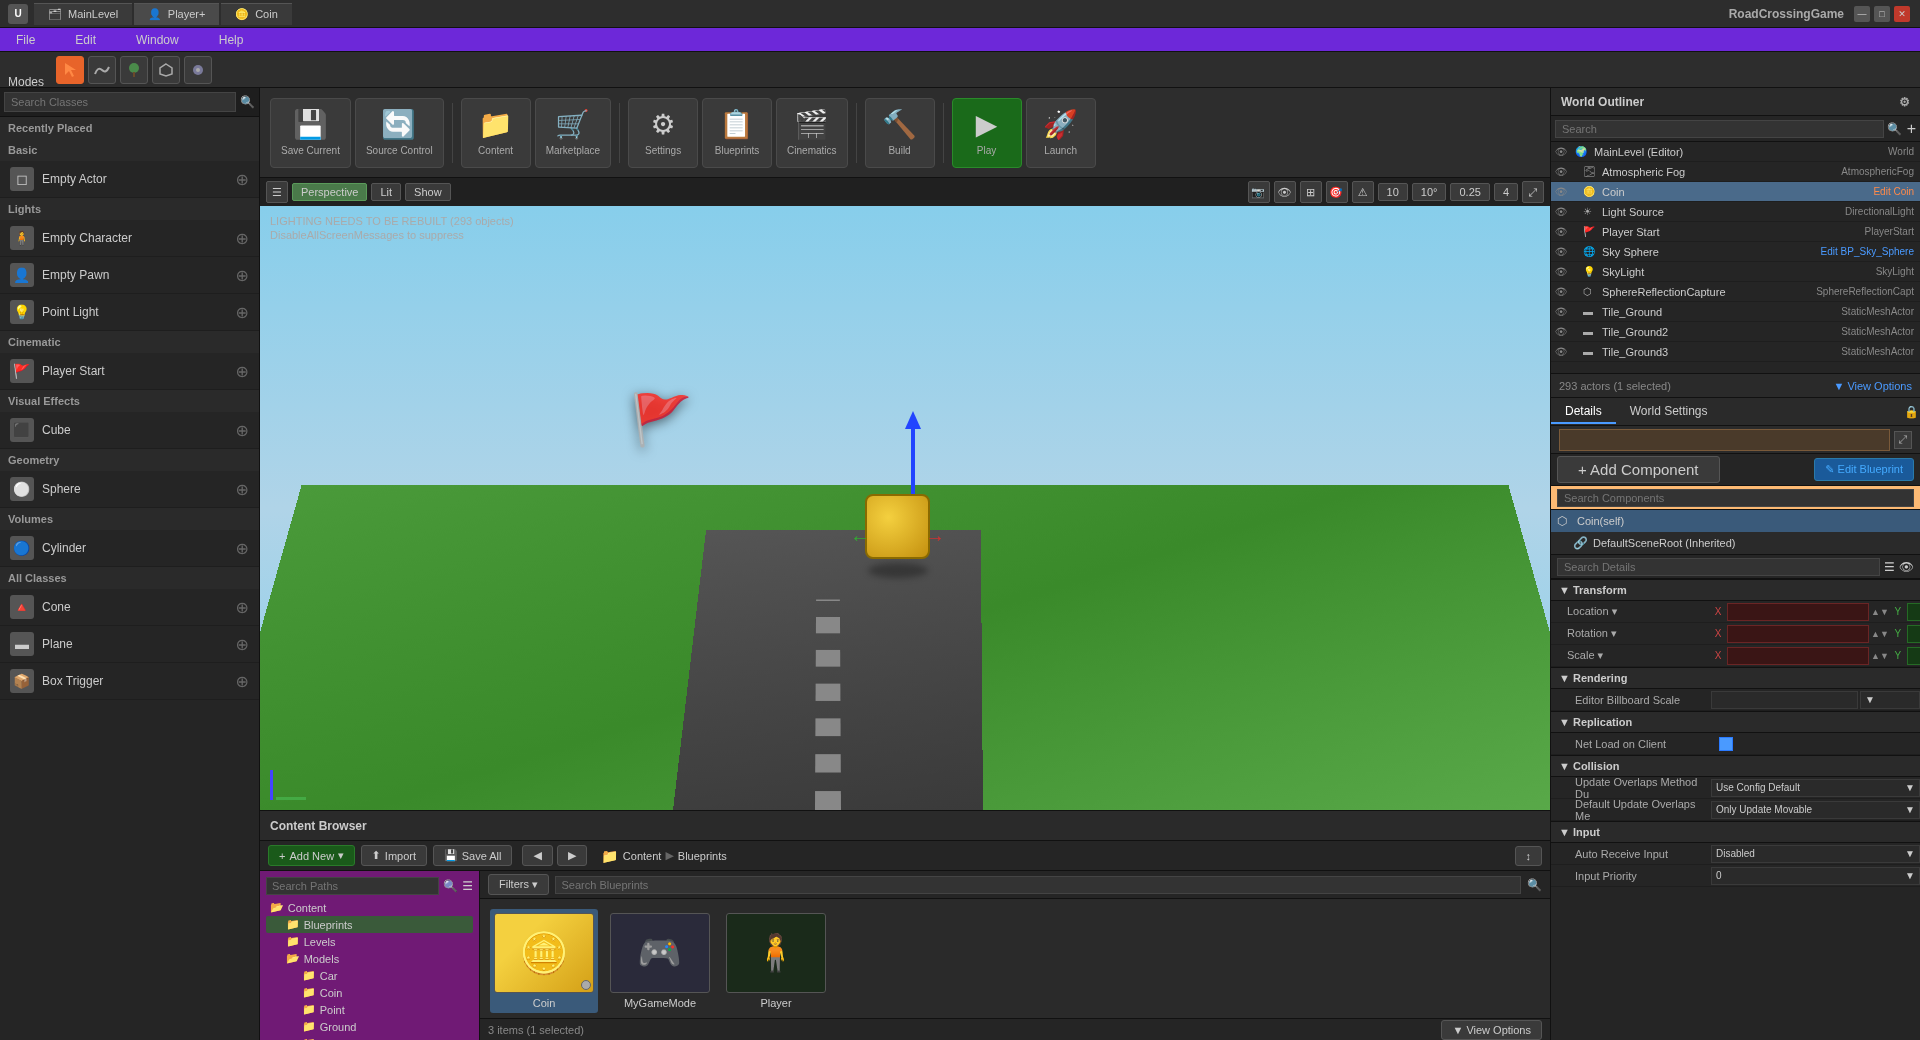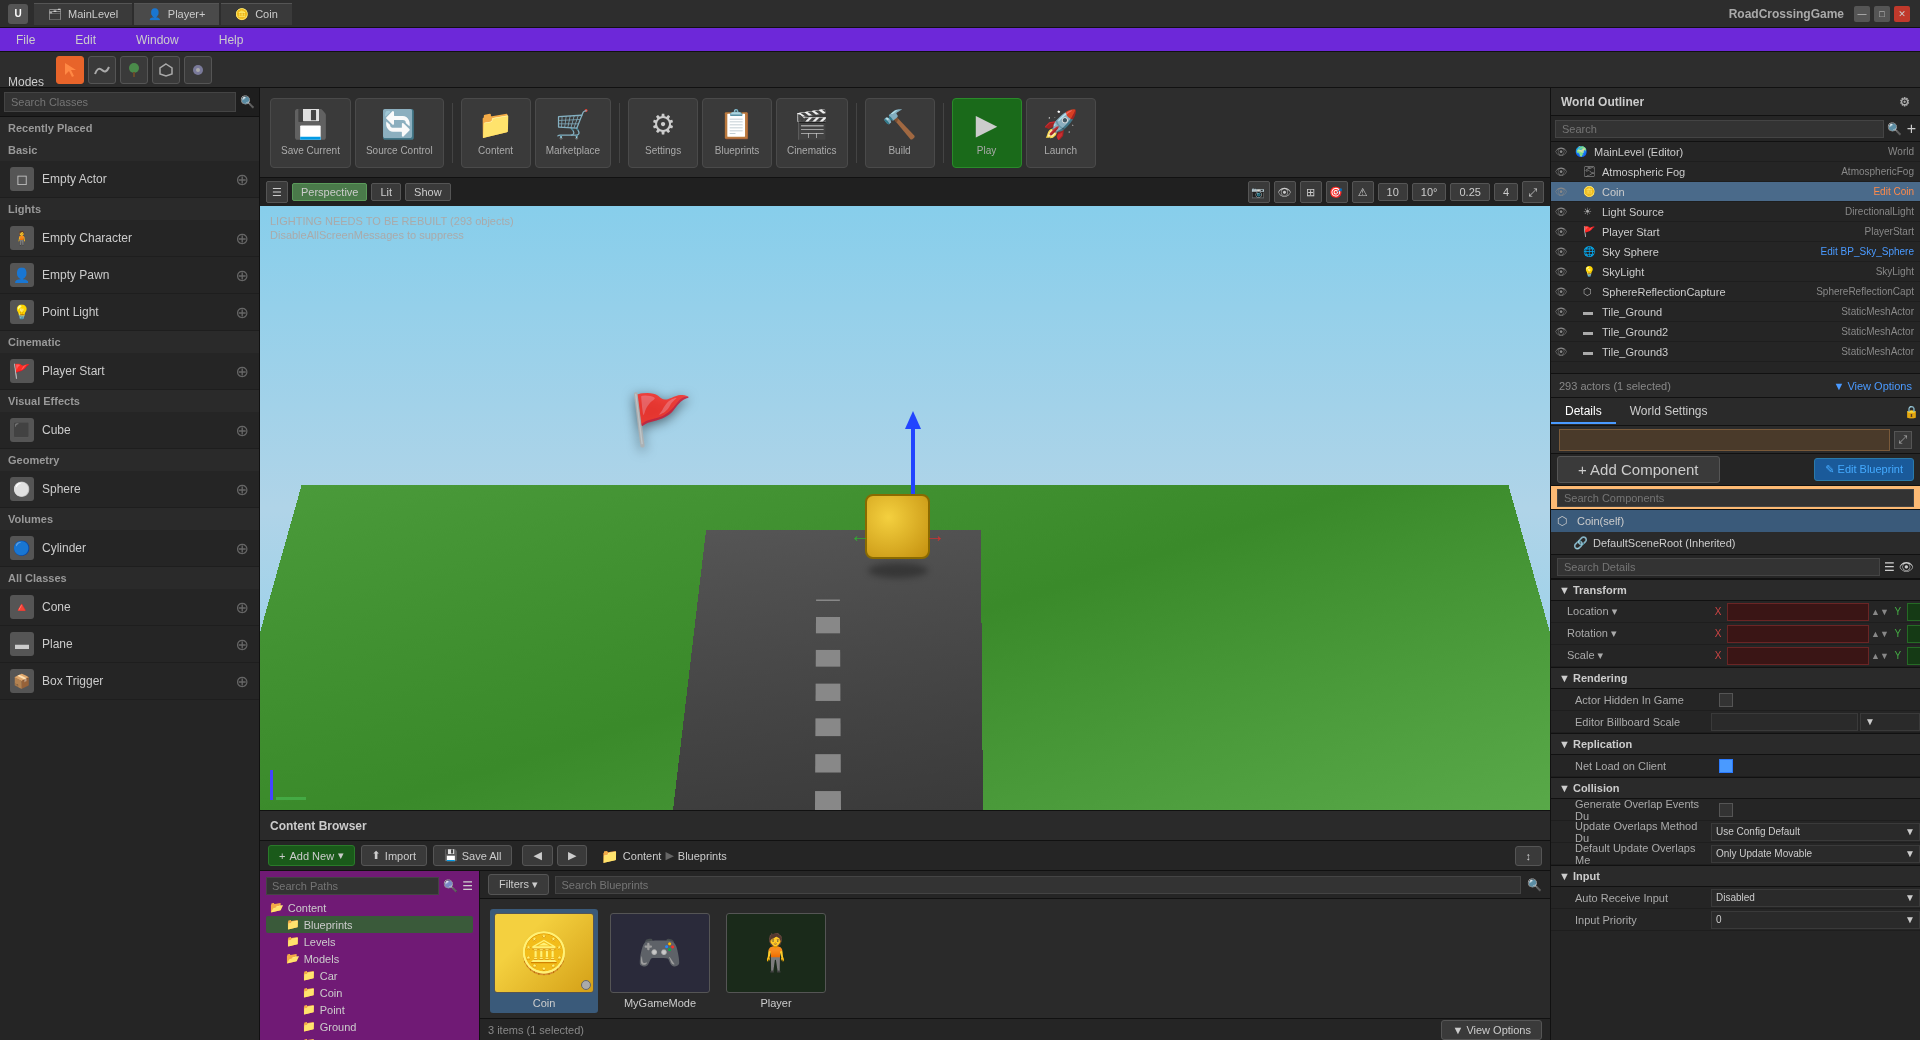--- a/index.html
+++ b/index.html
@@ -1387,26 +1387,20 @@
 
           </div>
 
         </div>
 
         <div class="prop-section-header">
           <span>▼</span>&nbsp;
           <span>Rendering</span>
         </div>
         <div class="prop-row">
-          <span class="prop-label indent">Actor Hidden In Game</span>
-          <div class="prop-value">
-            <div class="prop-check"></div>
-          </div>
-        </div>
-        <div class="prop-row">
           <span class="prop-label indent">Editor Billboard Scale</span>
           <div class="prop-value">
             <input class="prop-input" style="">
             <div class="prop-dropdown" style="max-width:60px;font-size:10px;">▼</div>
           </div>
         </div>
 
         <div class="prop-section-header">
           <span>▼</span>&nbsp;
           <span>Replication</span>
@@ -1414,26 +1408,20 @@
         <div class="prop-row">
           <span class="prop-label indent">Net Load on Client</span>
           <div class="prop-value">
             <div class="prop-check checked"></div>
           </div>
         </div>
 
         <div class="prop-section-header">
           <span>▼</span>&nbsp;
           <span>Collision</span>
-        </div>
-        <div class="prop-row">
-          <span class="prop-label indent">Generate Overlap Events Du</span>
-          <div class="prop-value">
-            <div class="prop-check"></div>
-          </div>
         </div>
         <div class="prop-row">
           <span class="prop-label indent">Update Overlaps Method Du</span>
           <div class="prop-value">
             <div class="prop-dropdown">
               <span>Use Config Default</span>
               <span>▼</span>
             </div>
           </div>
         </div>

